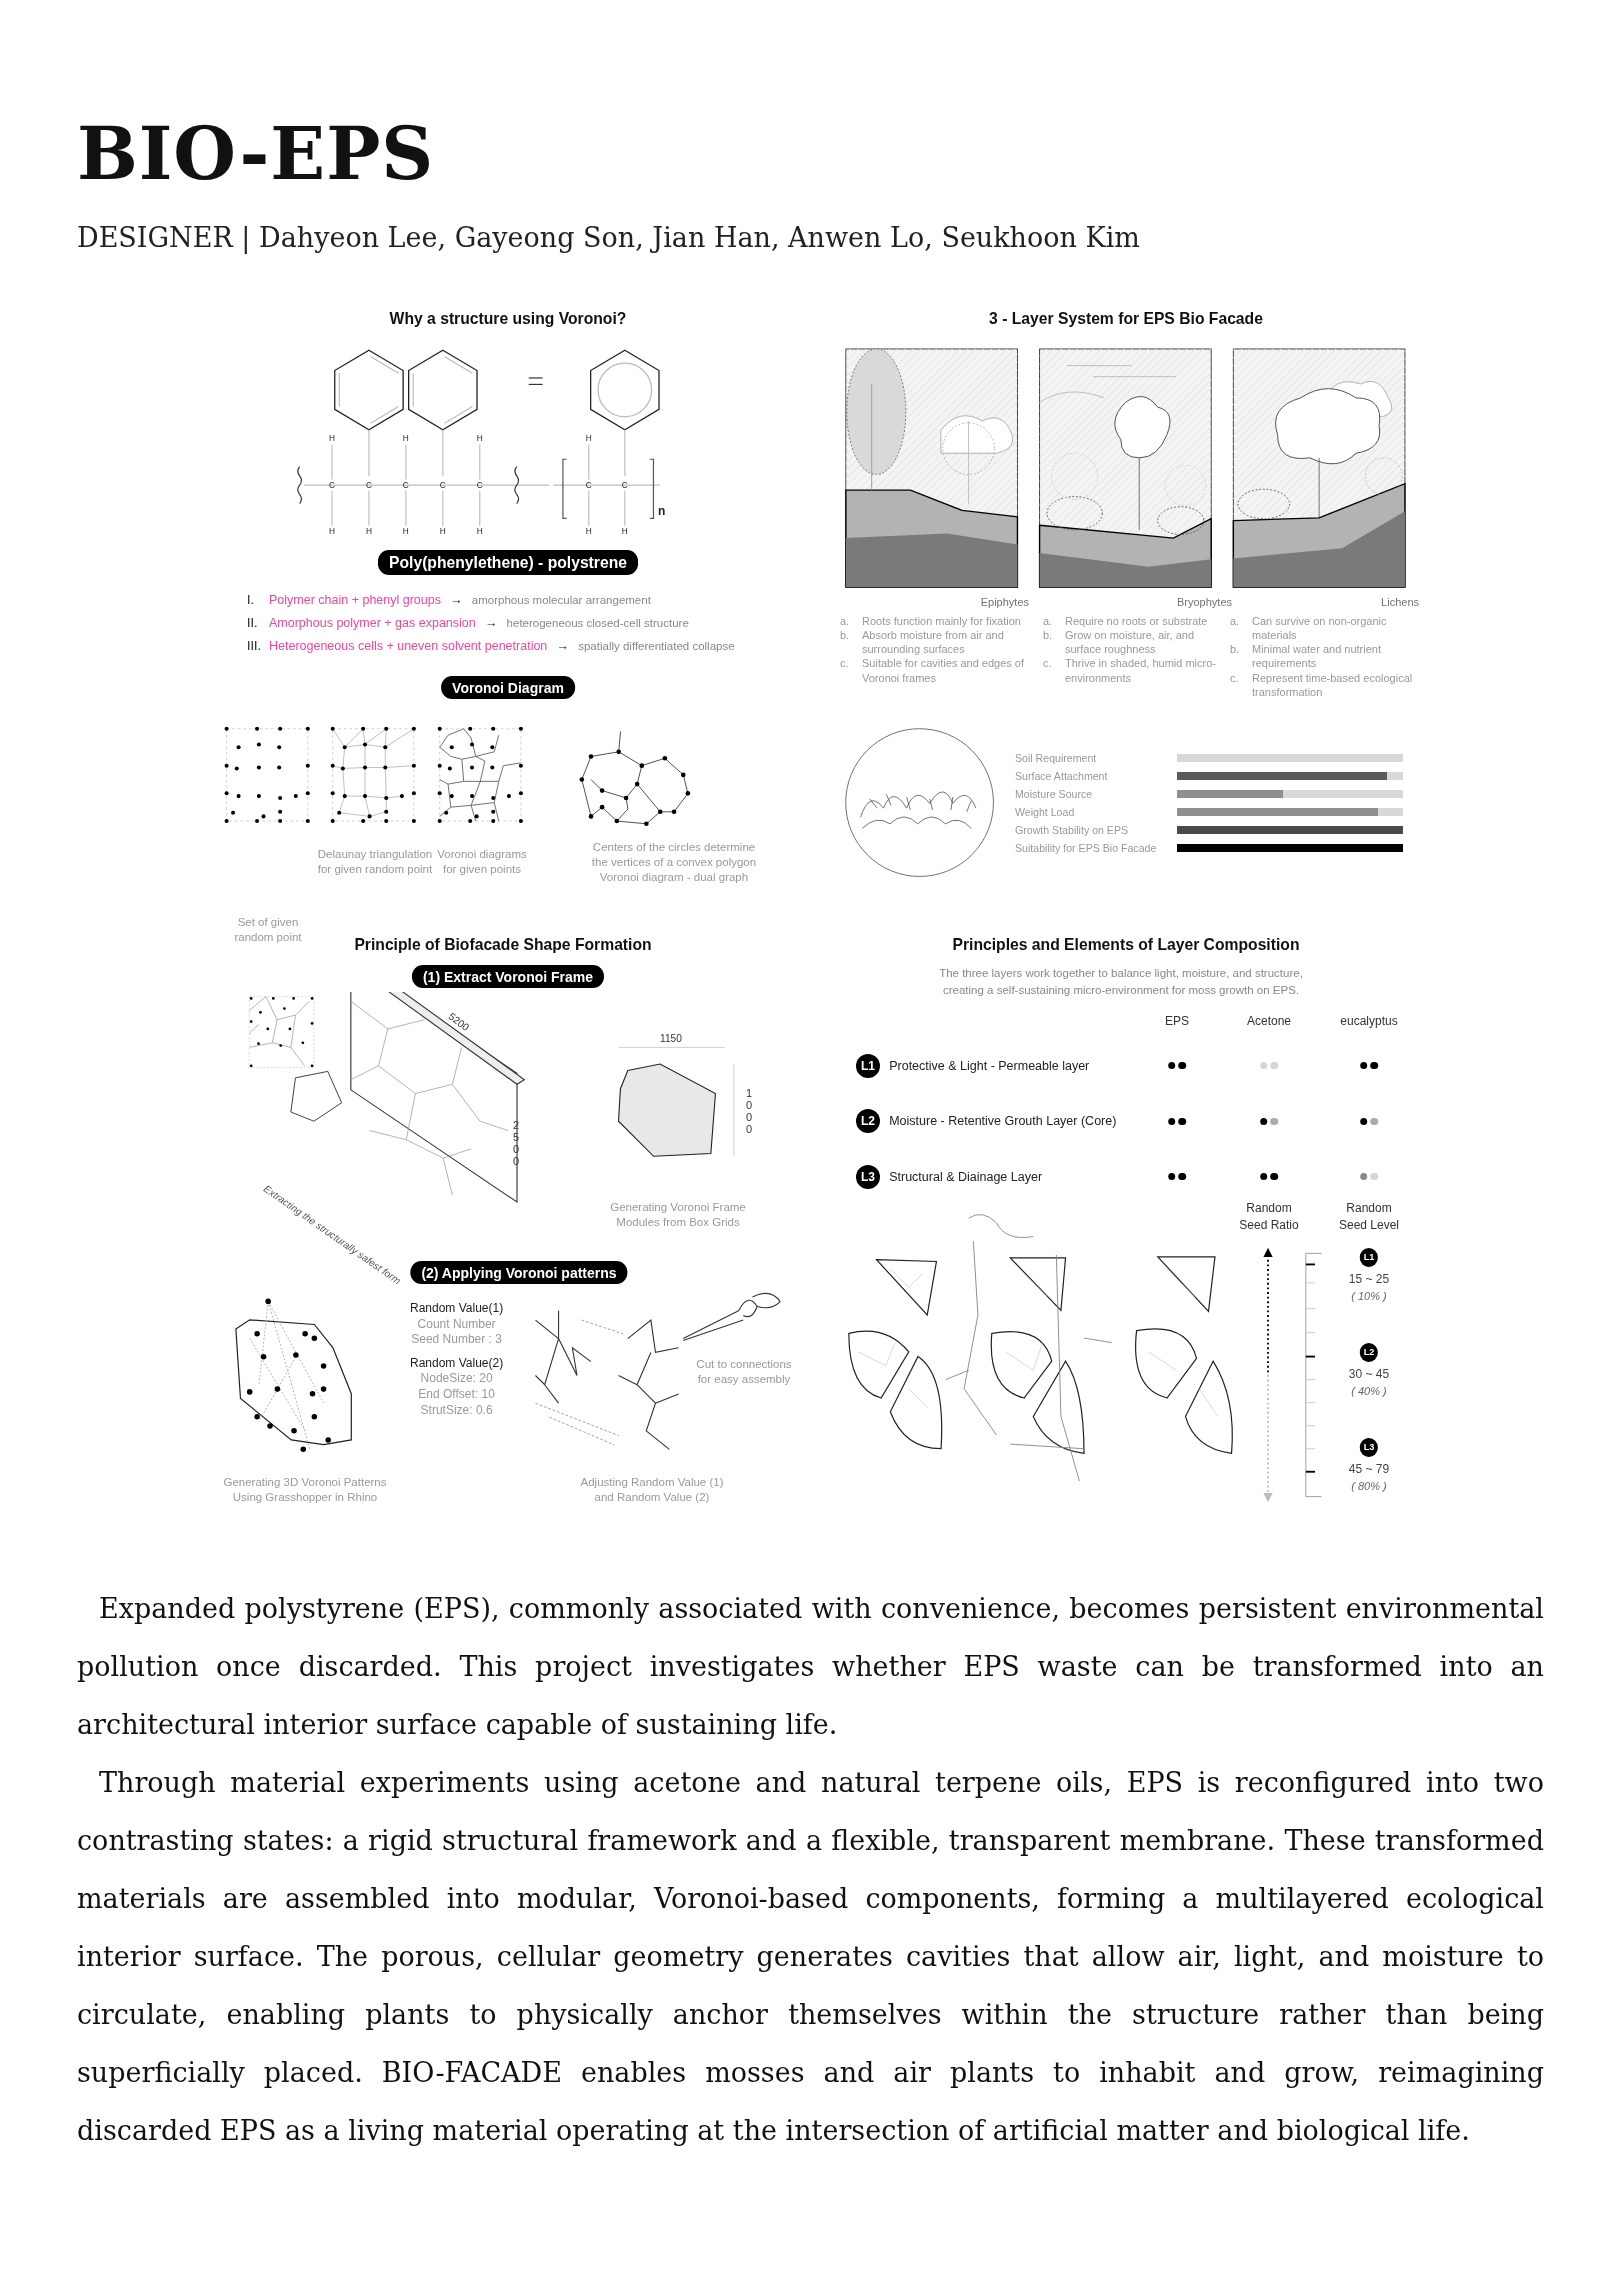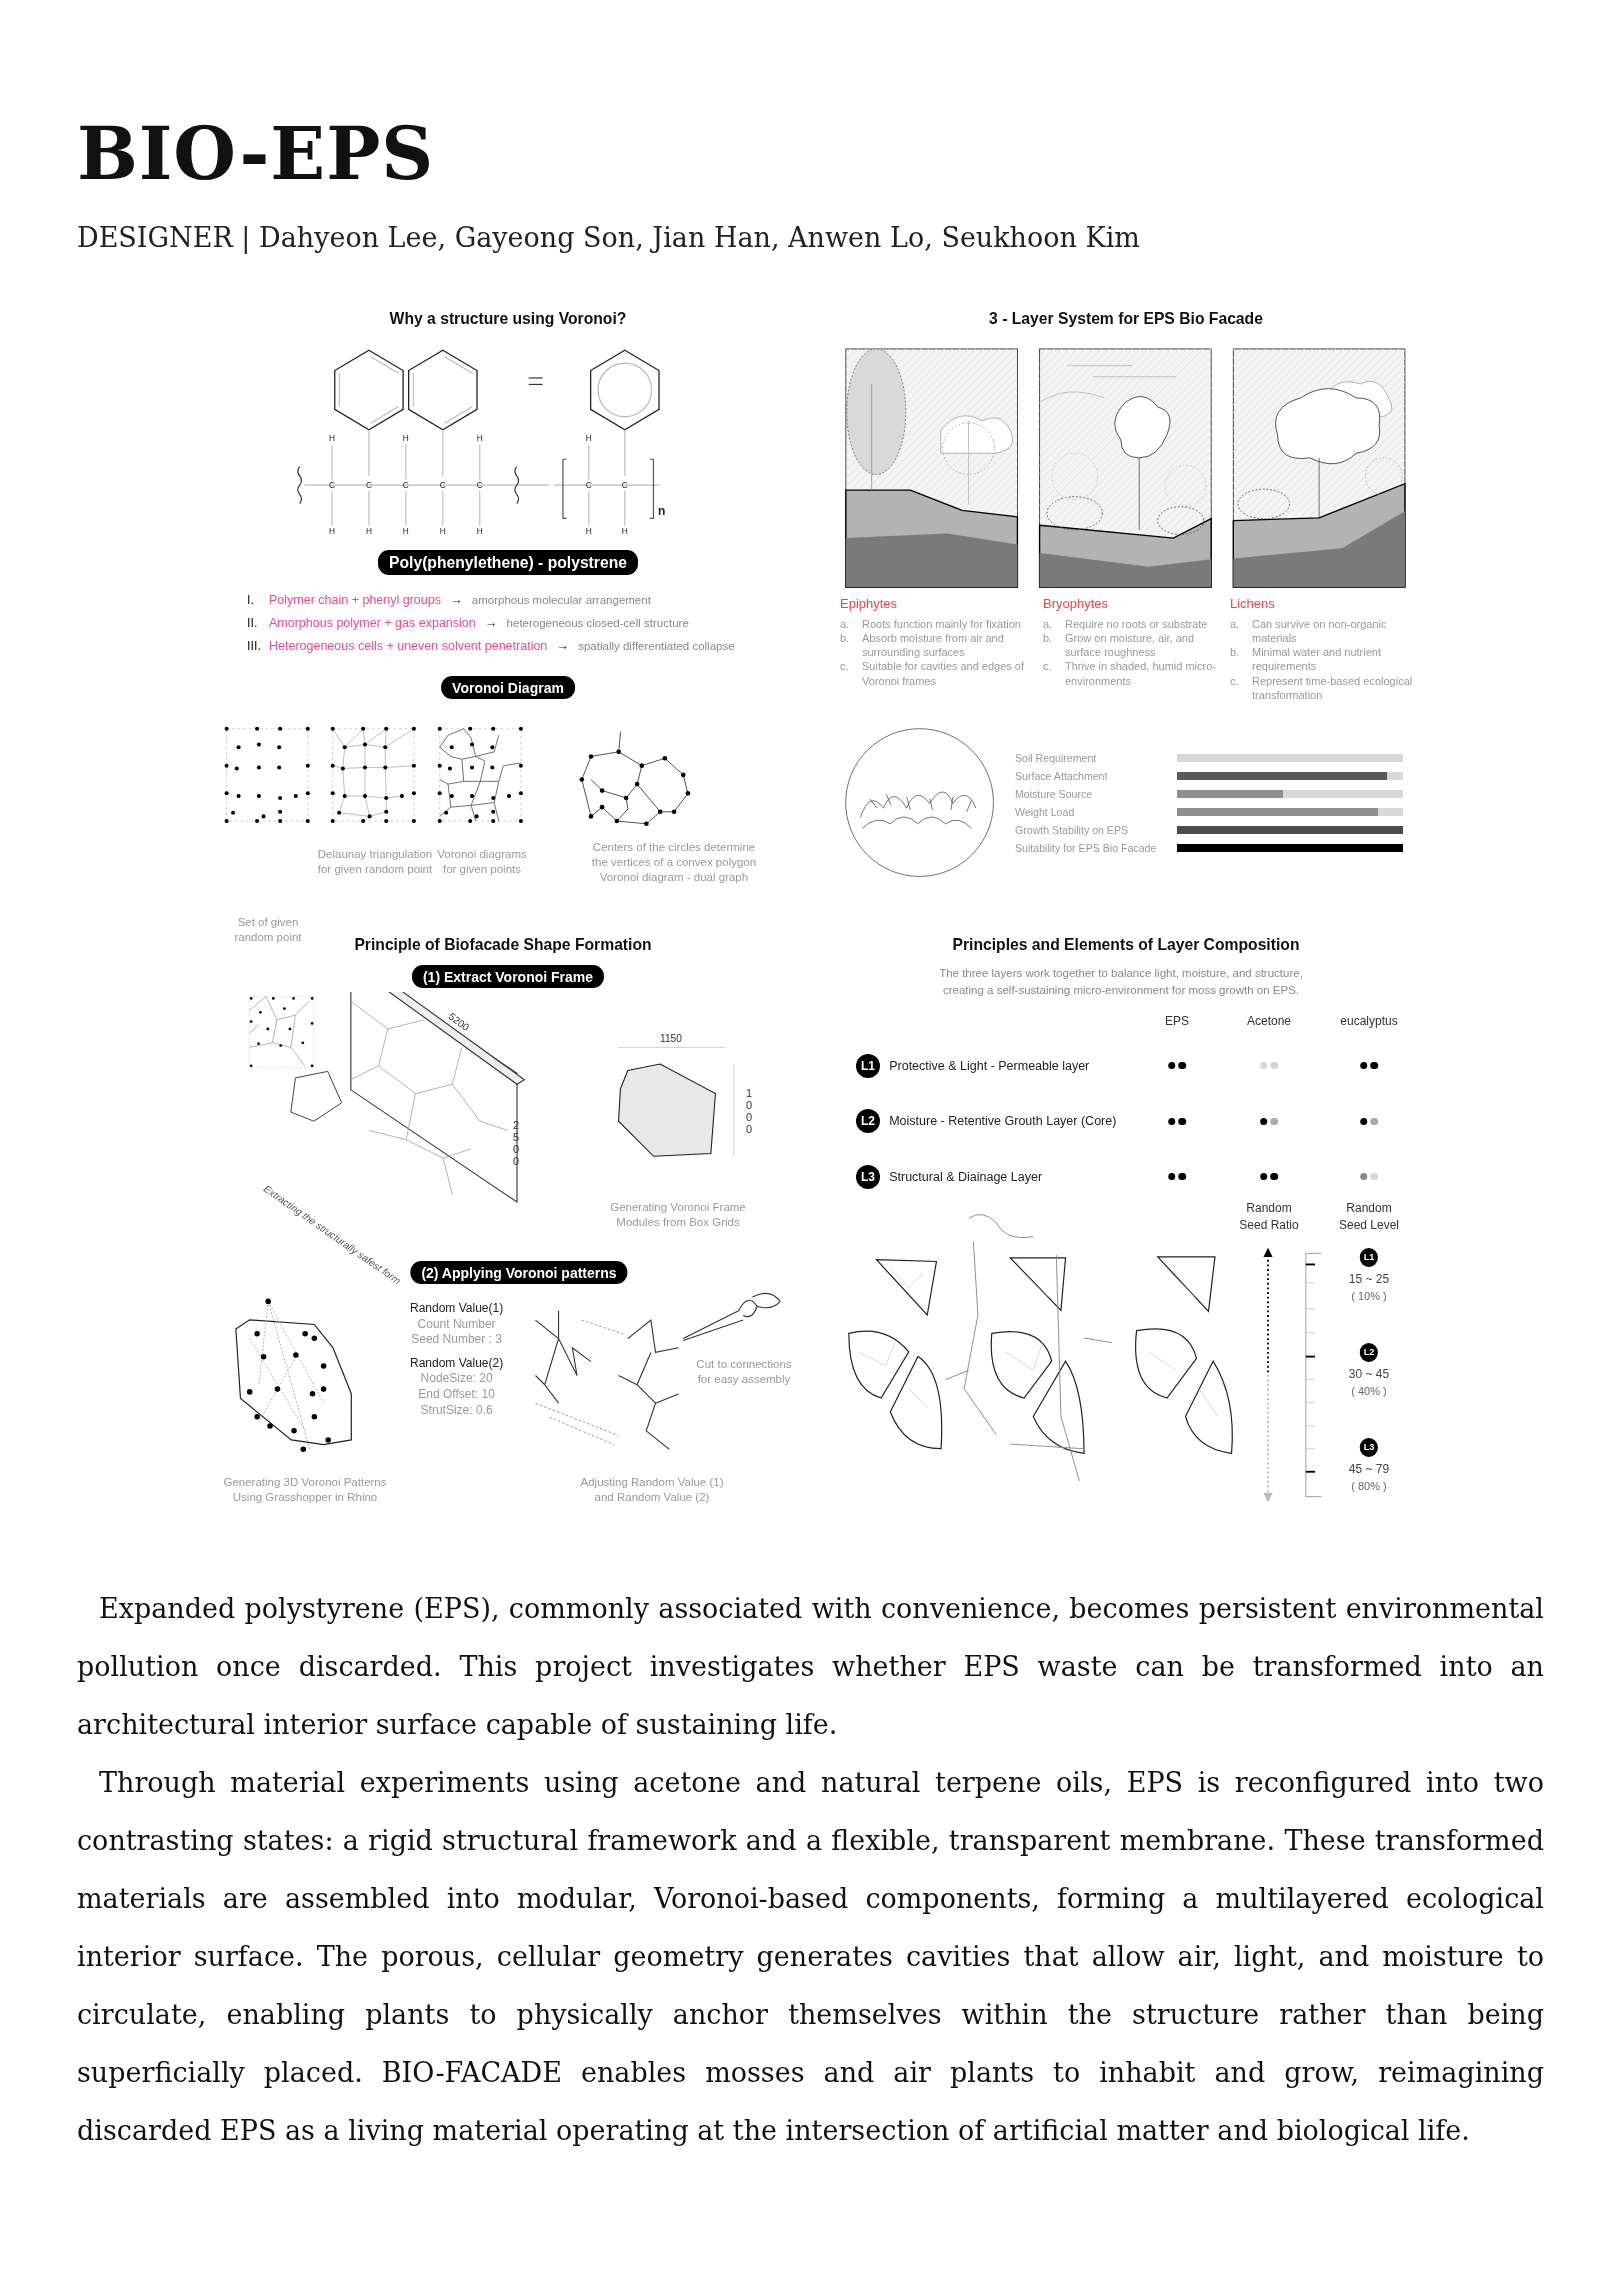--- a/index.html
+++ b/index.html
@@ -10,41 +10,41 @@
   .ptitle{position:absolute;font-family:"Liberation Sans",sans-serif;font-size:15.7px;font-weight:bold;color:#111;text-align:center;white-space:nowrap;transform:translateX(-50%);}
   .blacklabel{position:absolute;background:#000;color:#fff;font-family:"Liberation Sans",sans-serif;font-weight:bold;font-size:15.7px;padding:3.7px 11px;white-space:nowrap;transform:translateX(-50%);border-radius:11px;}
   .cap{position:absolute;font-family:"Liberation Sans",sans-serif;font-size:11.5px;color:#999;text-align:center;line-height:1.3;transform:translateX(-50%);white-space:nowrap;}
   .list{position:absolute;font-family:"Liberation Sans",sans-serif;font-size:12.5px;}
   .list .row{display:flex;align-items:baseline;height:23px;}
   .list .num{width:22px;color:#111;}
   .list .main{color:#ec4899;}
   .list .arrow{margin:0 9.2px;color:#111;}
   .list .res{color:#888;font-size:11.5px;}
   .plantcol{position:absolute;width:189px;font-family:"Liberation Sans",sans-serif;}
-  .plantcol h4{margin:0 0 5.5px 0;text-align:left;font-size:13px;font-weight:normal;color:#ef4444;}
+  .plantcol h4{margin:0 0 5.5px 0;text-align:right;font-size:11px;font-weight:normal;color:#737373;}
   .plantcol .it{display:flex;font-size:11px;color:#999;line-height:14.3px;}
   .plantcol .it .k{width:22px;flex:none;}
   .bars{position:absolute;left:1015px;top:749px;width:388px;font-family:"Liberation Sans",sans-serif;}
   .bars .row{display:flex;align-items:center;height:18px;}
   .bars .lbl{width:162px;font-size:10.6px;color:#999;white-space:nowrap;}
   .bars .track{width:226px;height:7.4px;background:#d8d8d8;position:relative;}
   .bars .fill{position:absolute;left:0;top:0;height:100%;}
   .sub{position:absolute;font-family:"Liberation Sans",sans-serif;font-size:11.5px;color:#888;text-align:center;line-height:1.5;transform:translateX(-50%);white-space:nowrap;}
   .lhead{position:absolute;font-family:"Liberation Sans",sans-serif;font-size:12px;color:#333;transform:translateX(-50%);white-space:nowrap;text-align:center;line-height:1.4;}
   .lrow{position:absolute;left:856px;display:flex;align-items:center;font-family:"Liberation Sans",sans-serif;font-size:12.5px;color:#222;}
   .badge{width:24px;height:24px;border-radius:50%;background:#000;color:#fff;font-weight:bold;font-size:12px;display:flex;align-items:center;justify-content:center;margin-right:9.2px;}
   .dots{position:absolute;display:flex;gap:2.8px;transform:translateX(-50%);}
   .dot{width:7.4px;height:7.4px;border-radius:50%;}
   .rv{position:absolute;font-family:"Liberation Sans",sans-serif;font-size:12px;line-height:15.7px;}
   .rv .h{color:#222;}
   .rv .v{color:#999;text-align:center;}
   .seed{position:absolute;font-family:"Liberation Sans",sans-serif;text-align:center;transform:translateX(-50%);}
   .seed .b{width:18.5px;height:18.5px;border-radius:50%;background:#000;color:#fff;font-size:9.2px;font-weight:bold;display:flex;align-items:center;justify-content:center;margin:0 auto 5.5px;}
   .seed .r{font-size:12px;color:#444;}
-  .seed .p{font-size:11px;color:#666;margin-top:3.7px;}
+  .seed .p{font-size:11px;color:#666;margin-top:3.7px;font-style:italic;}
   #body{position:absolute;left:77px;top:1580px;width:1467px;font-family:"DejaVu Serif",serif;font-size:27px;line-height:58px;color:#111;text-align:justify;}
   #body p{margin:0;text-indent:22px;}
 </style>
 </head>
 <body>
 
 <h1 id="title">BIO-EPS</h1>
 <div id="designers">DESIGNER | Dahyeon Lee, Gayeong Son, Jian Han, Anwen Lo, Seukhoon Kim</div>
 
 <div>

